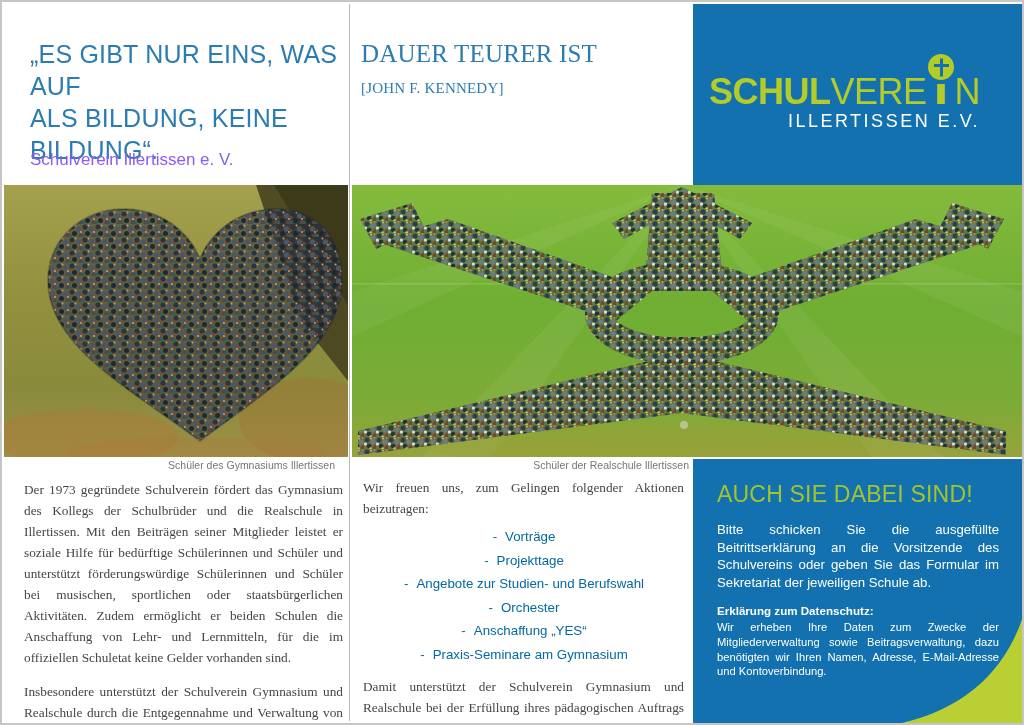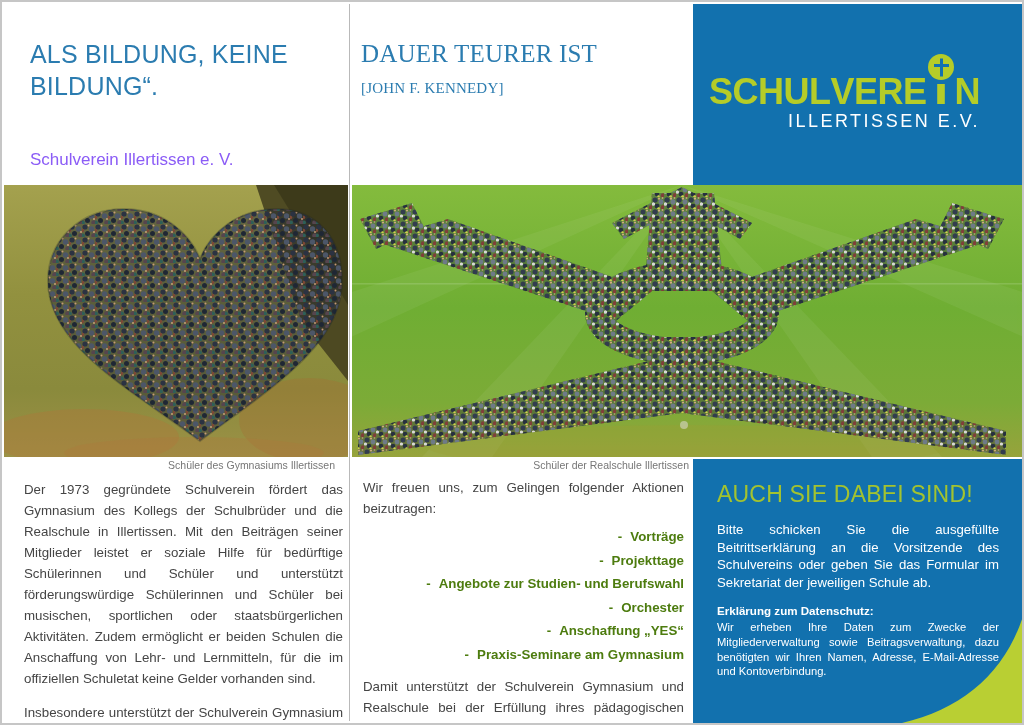--- a/index.html
+++ b/index.html
@@ -42,42 +42,42 @@
     position:absolute;top:457px;font-size:10.5px;color:#767676;
     text-align:right;
   }
   .caption-left{left:2px;width:331px;}
   .caption-mid{left:350px;width:337px;}
   
   .bodycol{
     position:absolute;color:#454545;font-size:13.3px;line-height:21px;
     text-align:justify;
   }
-  .bodycol p{margin:0 0 13px 0;}
+  .bodycol p{margin:0 0 13px 0;font-family:Liberation Serif, serif;}
   .body-left{left:22px;top:477px;width:319px;}
   .body-mid{left:361px;top:475px;width:321px;}
   .action-list{list-style:none;margin:6px 0 10px 0;padding:0;}
   .action-list li{
-    font-weight:bold;color:#4d7c0f;line-height:23.5px;text-align:right;
+    font-weight:normal;color:#0369a1;line-height:23.5px;text-align:center;
   }
   .action-list li::before{content:"-";margin:0 8px 0 1px;}
   
   .panel-top{
     position:absolute;left:691px;top:2px;width:331px;height:215px;
     background:#1271ae;
   }
   .logo{
     position:absolute;right:44px;top:48px;text-align:right;
   }
   .logo-word{
     display:flex;align-items:flex-end;justify-content:flex-end;
     color:#b5cc28;font-size:36px;line-height:30px;
   }
   .logo-bold{font-weight:bold;letter-spacing:-.5px;}
-  .logo-light{font-weight:bold;letter-spacing:-.5px;}
+  .logo-light{font-weight:normal;letter-spacing:-.5px;}
   .logo-icon{margin:0 1px;position:relative;top:2px;}
   .logo-sub{
     color:#ffffff;font-size:18px;letter-spacing:2.5px;margin-top:4px;
   }
   .panel-bottom{
     position:absolute;left:691px;top:457px;width:331px;height:266px;
     background:#1271ae;box-sizing:border-box;
     padding:21px 25px 0 24px;color:#ffffff;overflow:hidden;
   }
   .panel-headline{
@@ -91,20 +91,21 @@
   .corner-green{position:absolute;right:0;bottom:0;width:132px;height:112px;}
 </style>
 </head>
 <body>
 
 <div class="page">
 
   <div class="divider"></div>
 
   <div class="quote-left">
+    <span style="display:block">„ES GIBT NUR EINS, WAS AUF</span>
     <span style="display:block">ALS BILDUNG, KEINE BILDUNG“.</span>
   </div>
   <div class="org-name">Schulverein Illertissen e. V.</div>
 
   <div class="quote-mid">
     <span style="display:block">DAUER TEURER IST</span>
     <span class="attribution" style="display:block">[JOHN F. KENNEDY]</span>
   </div>
 
   <div class="panel-top">

